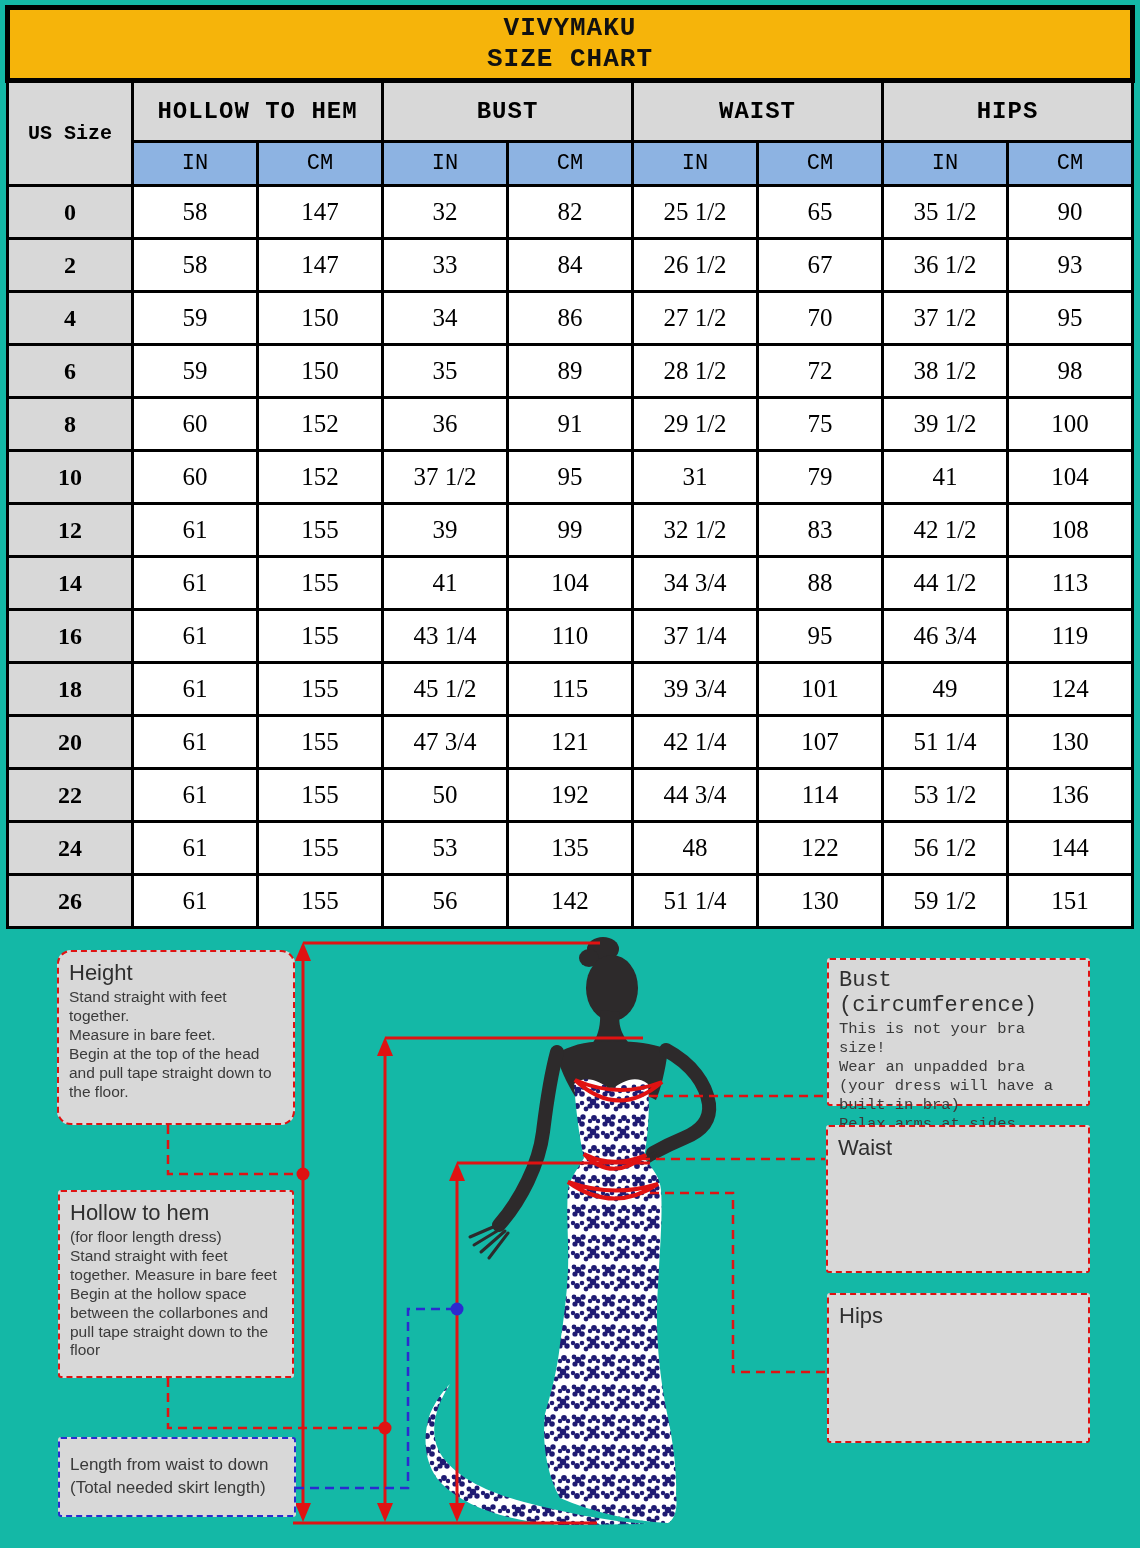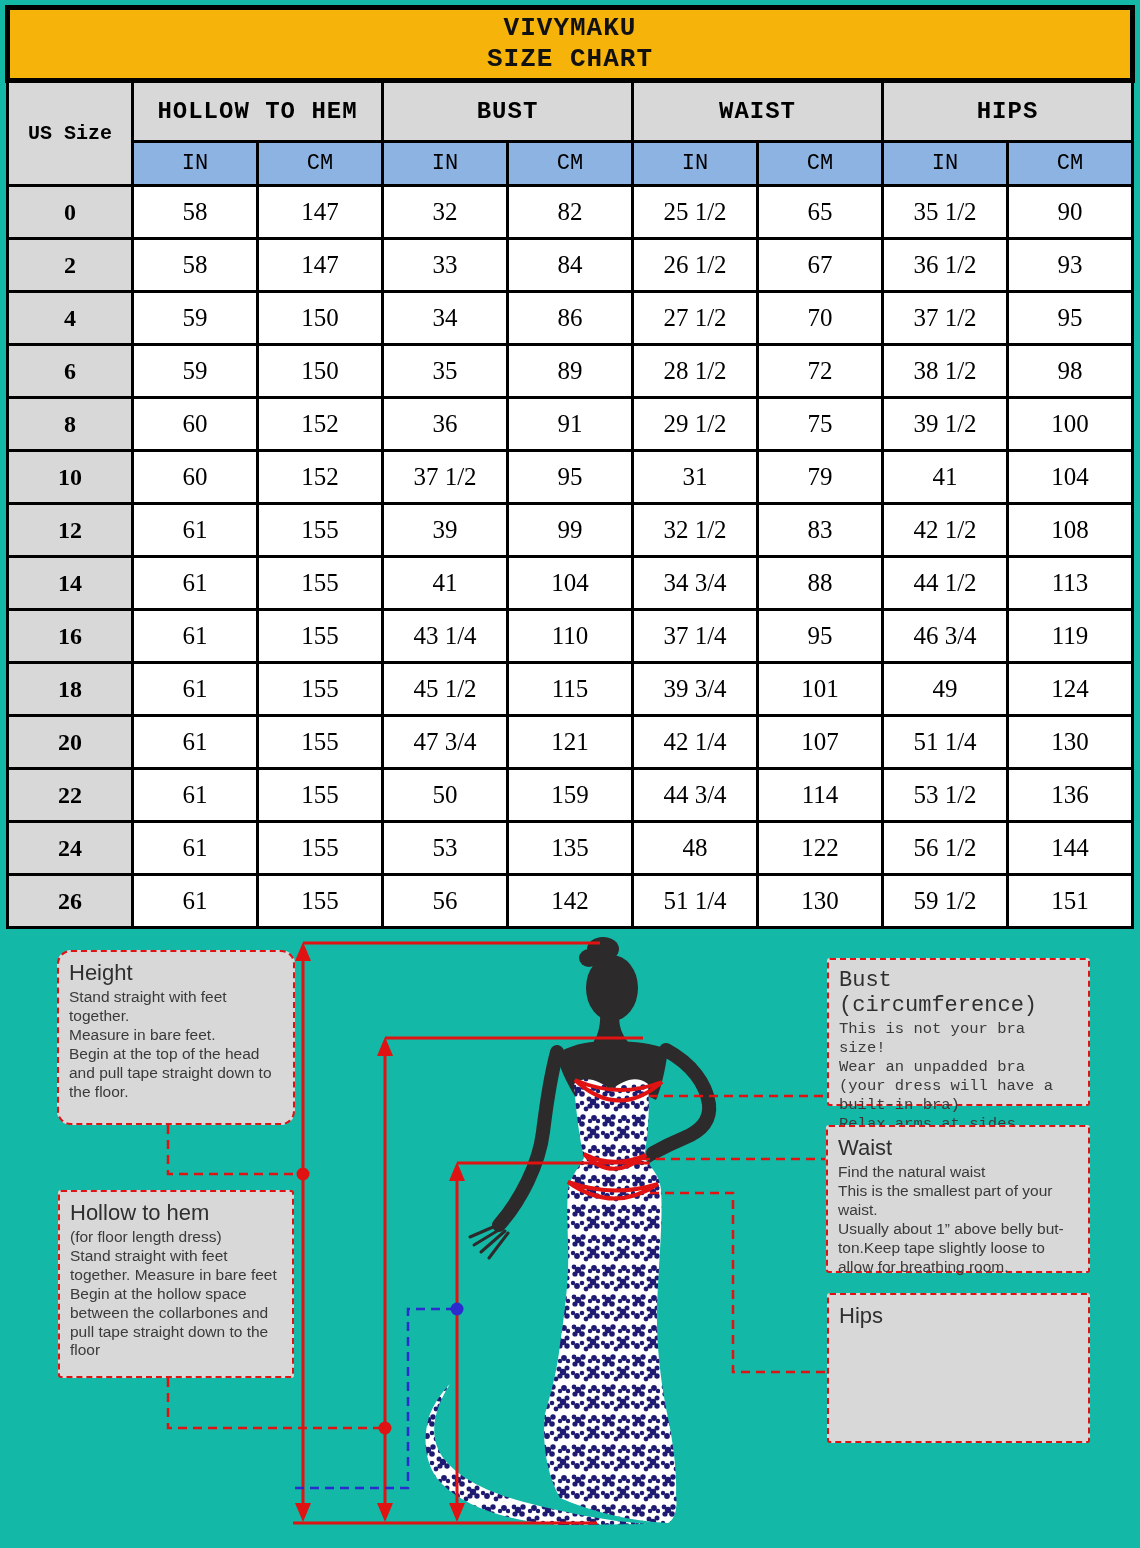--- a/index.html
+++ b/index.html
@@ -188,21 +188,21 @@
           <td class="val">42 1/4</td>
           <td class="val">107</td>
           <td class="val">51 1/4</td>
           <td class="val">130</td>
         </tr>
         <tr>
           <td class="size">22</td>
           <td class="val">61</td>
           <td class="val">155</td>
           <td class="val">50</td>
-          <td class="val">159</td>
+          <td class="val">192</td>
           <td class="val">44 3/4</td>
           <td class="val">114</td>
           <td class="val">53 1/2</td>
           <td class="val">136</td>
         </tr>
         <tr>
           <td class="size">24</td>
           <td class="val">61</td>
           <td class="val">155</td>
           <td class="val">53</td>
@@ -343,35 +343,33 @@
     <div class="note" id="box-hollow">
       <div class="t">Hollow to hem</div>
       <div class="b">(for floor length dress)
 Stand straight with feet
 together. Measure in bare feet
 Begin at the hollow space
 between the collarbones and
 pull tape straight down to the
 floor</div>
     </div>
+    <div class="note blue" id="box-skirt">
+      <div class="b">Length from waist to down
+(Total needed skirt length)</div>
+    </div>
     <div class="note" id="box-bust">
       <div class="t">Bust (circumference)</div>
       <div class="b">This is not your bra size!
 Wear an unpadded bra
 (your dress will have a built-in bra)
 Relax arms at sides
 Pull tape across the fullest part of
 the bust</div>
     </div>
     <div class="note" id="box-waist">
       <div class="t">Waist</div>
-      <div class="b">Find the natural waist
-This is the smallest part of your
-waist.
-Usually about 1” above belly but-
-ton.Keep tape slightly loose to
-allow for breathing room.</div>
     </div>
     <div class="note" id="box-hips">
       <div class="t">Hips</div>
     </div>
   </div>
 </div>
 
 </body></html>

